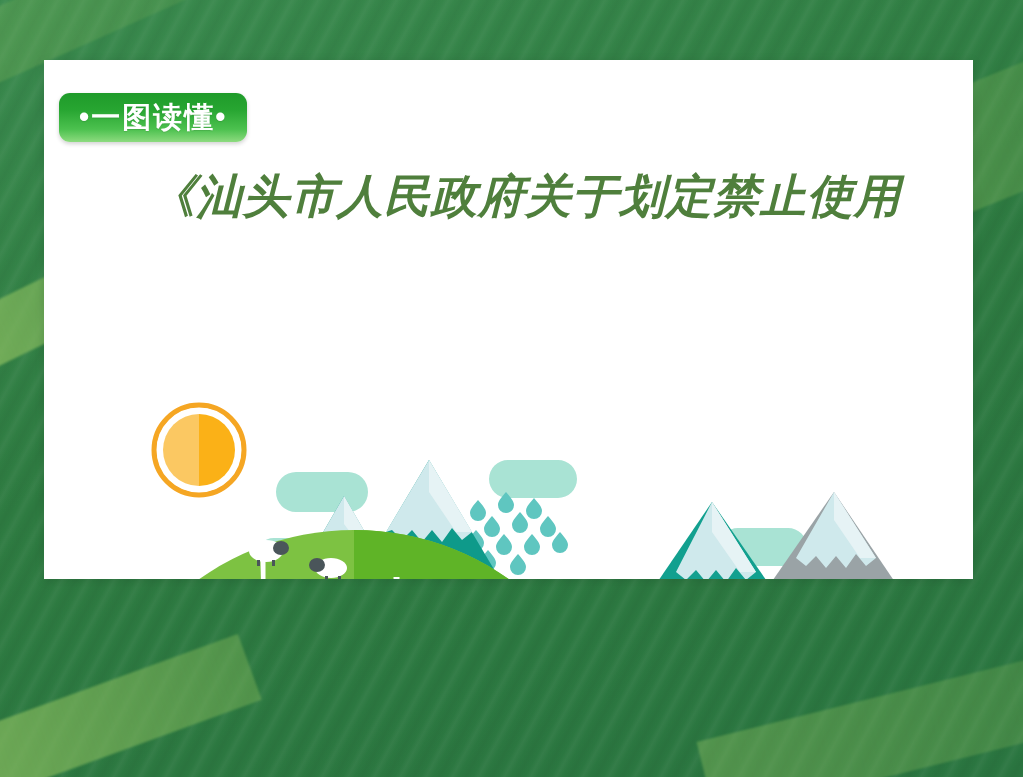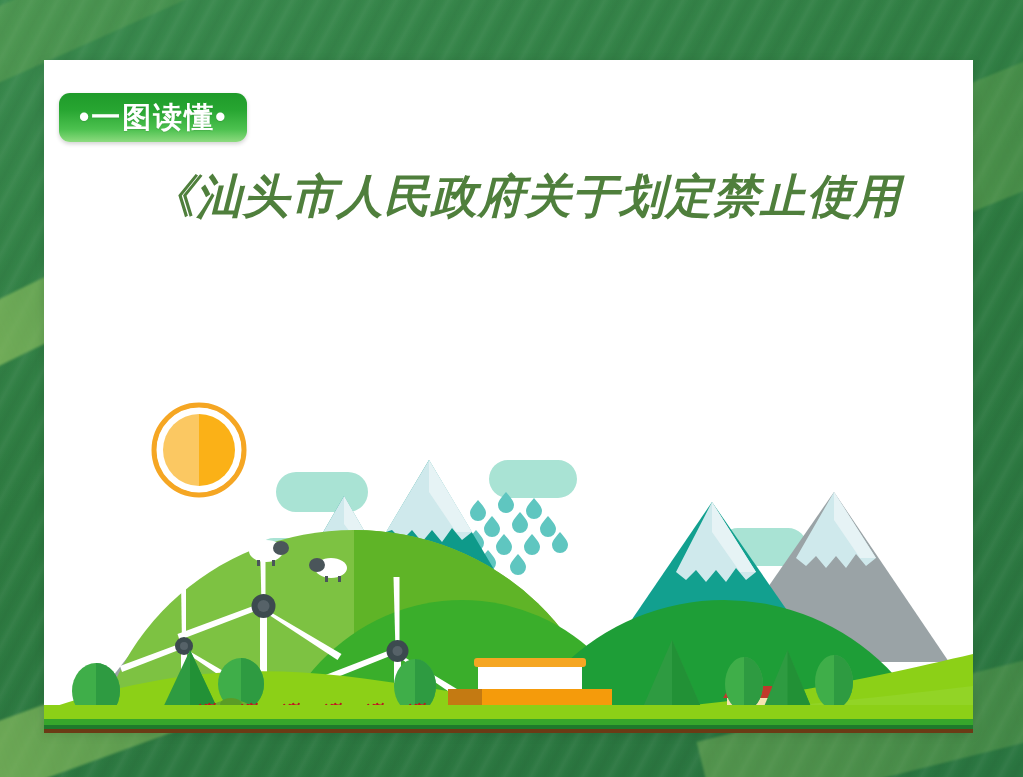--- a/index.html
+++ b/index.html
@@ -28,21 +28,21 @@
     filter:blur(1px);
   }
   .band1{left:-60px;top:268px;width:260px;height:60px;transform:rotate(-26deg);}
   .band2{left:-80px;top:690px;width:340px;height:70px;transform:rotate(-20deg);}
   .band3{left:700px;top:690px;width:420px;height:80px;transform:rotate(-14deg);opacity:.55;}
   .band4{left:860px;top:80px;width:260px;height:120px;transform:rotate(-22deg);opacity:.5;}
   .band5{left:-40px;top:-40px;width:300px;height:70px;transform:rotate(-24deg);opacity:.35;}
 
   
   .card{
-    position:absolute;left:44px;top:60px;width:929px;height:673px;
+    position:absolute;left:44px;top:60px;width:929px;height:519px;
     background:#ffffff;
     box-shadow:0 2px 10px rgba(0,0,0,.10);
     overflow:hidden;
   }
 
   
   .badge{
     position:absolute;left:15px;top:33px;
     height:49px;padding:0 20px;
     display:flex;align-items:center;justify-content:center;

